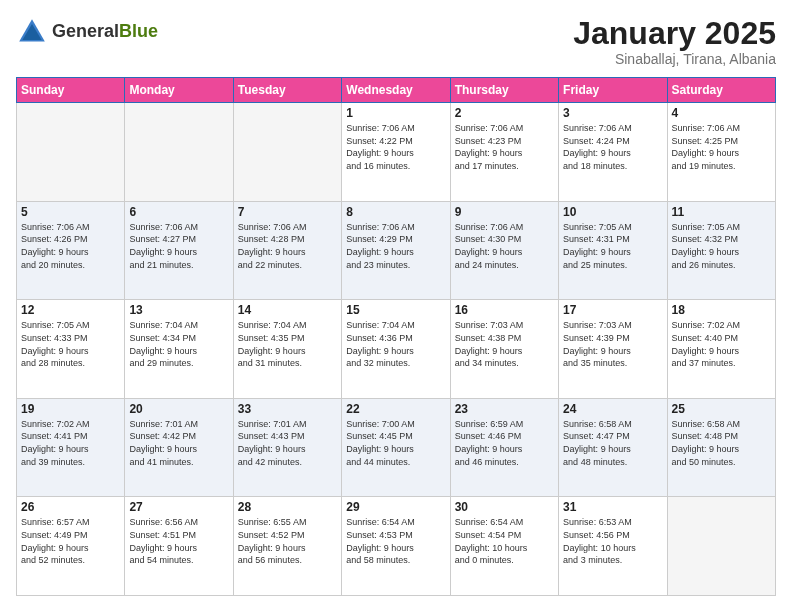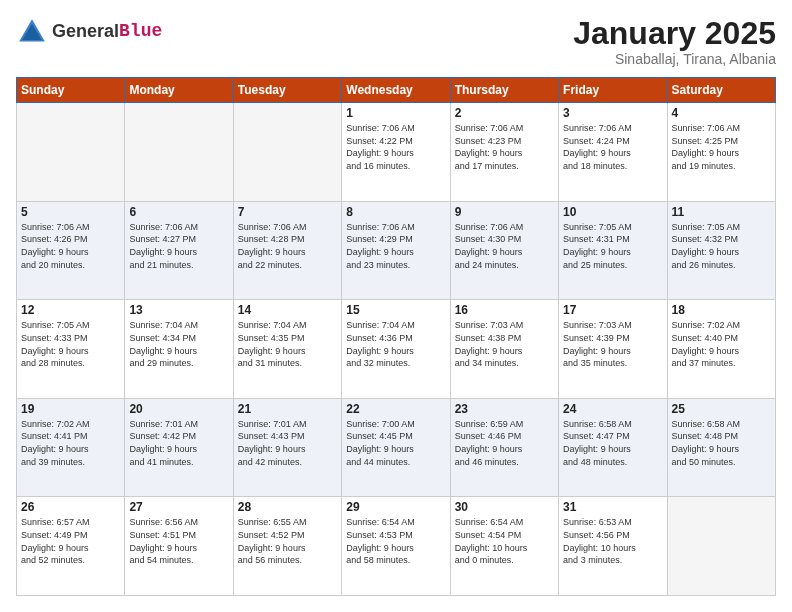--- a/index.html
+++ b/index.html
@@ -28,21 +28,21 @@
       align-items: center;
     }
     .logo-text {
       display: flex;
       flex-direction: row;
       font-weight: bold;
       font-size: 18px;
       line-height: 1.1;
     }
     .logo-general { color: #333; }
-    .logo-blue { color: #be185d; font-family: Liberation Mono, monospace; }
+    .logo-blue { color: #4d7c0f; }
     .logo-icon {
       width: 32px;
       height: 32px;
       margin-right: 4px;
     }
     .title-area {
       text-align: right;
     }
     .month-title {
       font-size: 32px;
@@ -55,21 +55,21 @@
       color: #737373;
     }
     .calendar {
       flex: 1;
       border: 1px solid #ccc;
       border-collapse: collapse;
       width: 100%;
       table-layout: fixed;
     }
     .calendar th {
-      background: #c2410c;
+      background: #ec4899;
       color: #fff;
       font-size: 12px;
       font-weight: bold;
       padding: 5px 4px;
       border: 1px solid #2a6ab8;
       text-align: left;
     }
     .calendar td {
       border: 1px solid #ccc;
       vertical-align: top;
@@ -283,21 +283,21 @@
 and 39 minutes.</div>
           </td>
           <td>
             <div class="day-number">20</div>
             <div class="day-info" style="white-space: pre-line;">Sunrise: 7:01 AM
 Sunset: 4:42 PM
 Daylight: 9 hours
 and 41 minutes.</div>
           </td>
           <td>
-            <div class="day-number">21</div>
+            <div class="day-number">33</div>
             <div class="day-info" style="white-space: pre-line;">Sunrise: 7:01 AM
 Sunset: 4:43 PM
 Daylight: 9 hours
 and 42 minutes.</div>
           </td>
           <td>
             <div class="day-number">22</div>
             <div class="day-info" style="white-space: pre-line;">Sunrise: 7:00 AM
 Sunset: 4:45 PM
 Daylight: 9 hours

